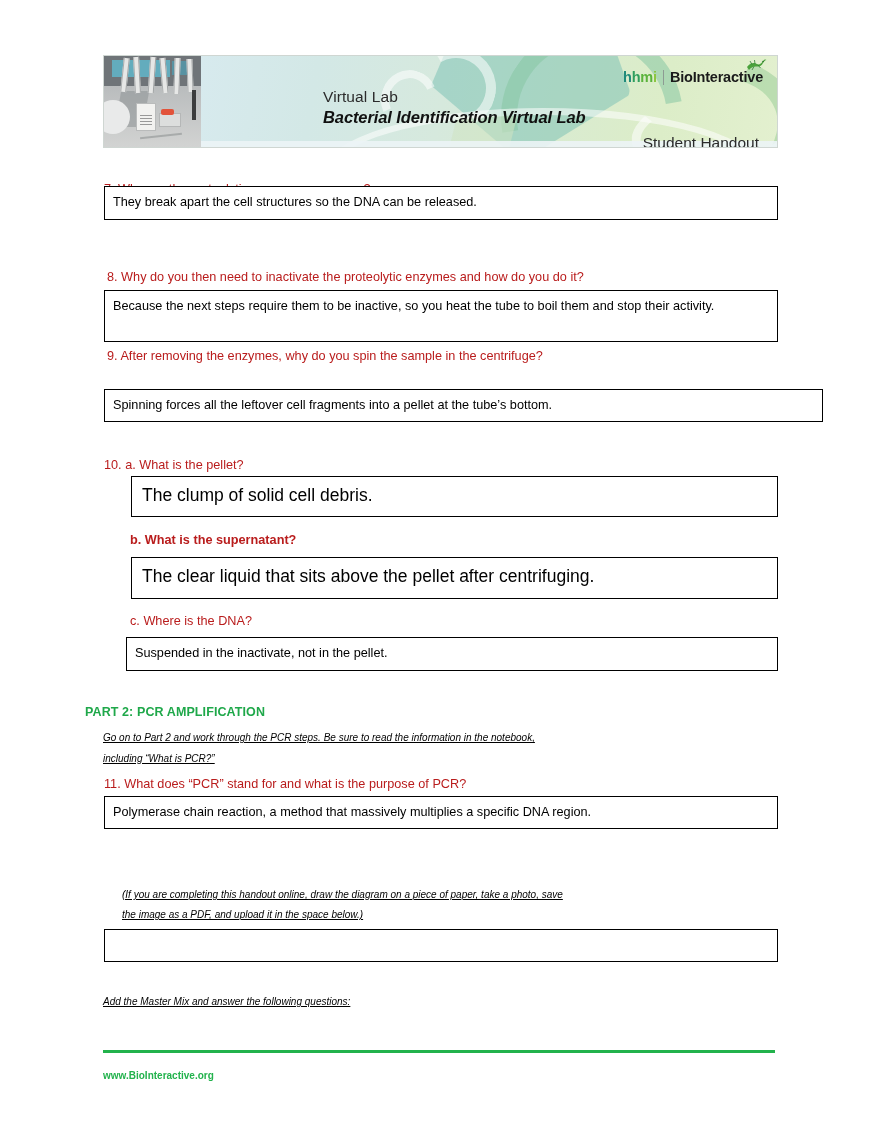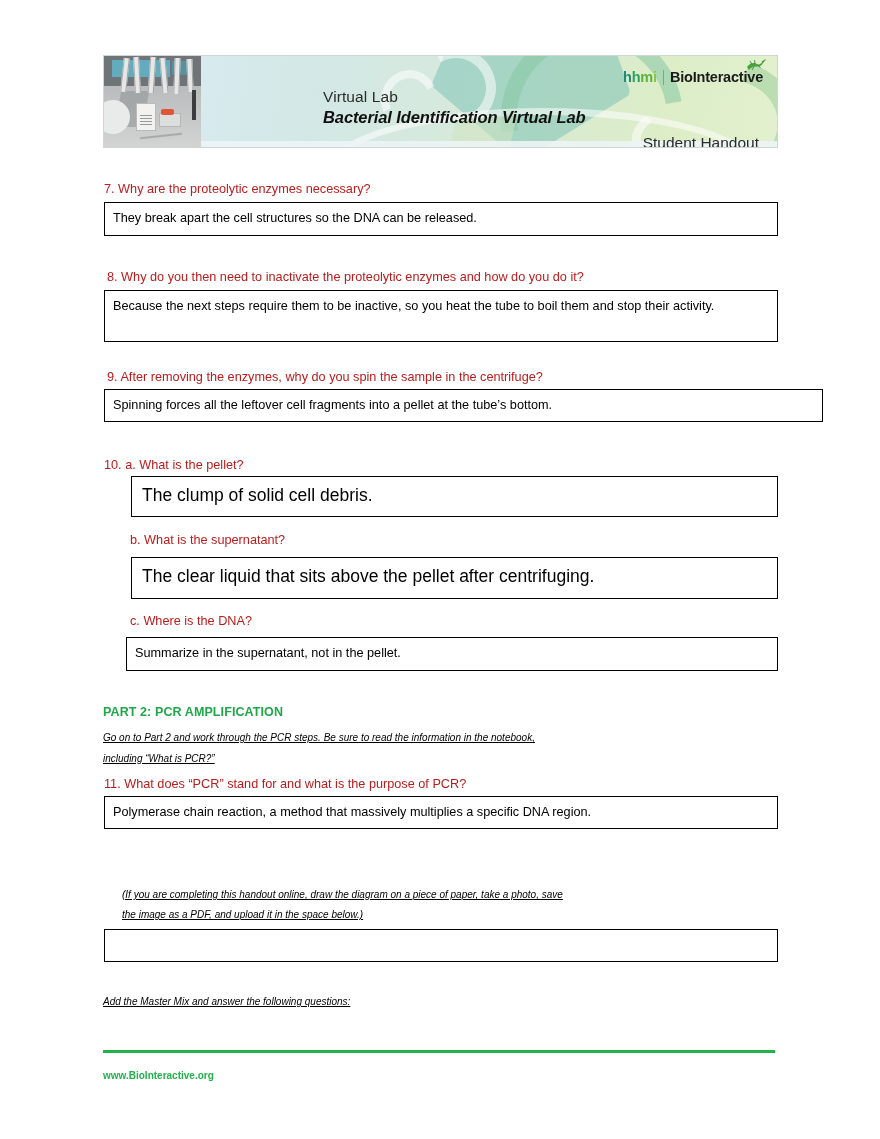--- a/index.html
+++ b/index.html
@@ -312,50 +312,50 @@
       <svg class="lizard" viewBox="0 0 44 28">
         <path d="M4 18 C10 10, 18 8, 24 12 C28 14, 32 12, 36 6 C38 3, 41 2, 43 4 C40 4, 38 7, 36 10
                  C33 16, 28 18, 23 17 C17 16, 12 19, 8 24 Z" fill="#4aa23b"></path>
         <path d="M14 13 L10 6 M20 12 L19 4 M26 14 L31 20 M18 17 L14 24" stroke="#2e7d32" stroke-width="1.6" fill="none"></path>
         <circle cx="36" cy="7" r="1.4" fill="#1b5e20"></circle>
       </svg>
     </div>
   </div>
 
   <div class="q-label" style="left:104px; top:181px;">7. Why are the proteolytic enzymes necessary?</div>
-  <div class="answer-box" style="left:104px; top:202px; width:674px; height:34px;">
+  <div class="answer-box" style="left:104px; top:186px; width:674px; height:34px;">
     <div class="txt">They break apart the cell structures so the DNA can be released.</div>
   </div>
 
   <div class="q-label" style="left:107px; top:269px;">8. Why do you then need to inactivate the proteolytic enzymes and how do you do it?</div>
   <div class="answer-box" style="left:104px; top:290px; width:674px; height:52px;">
     <div class="txt">Because the next steps require them to be inactive, so you heat the tube to boil them and stop their activity.</div>
   </div>
 
-  <div class="q-label" style="left:107px; top:369px;">9. After removing the enzymes, why do you spin the sample in the centrifuge?</div>
+  <div class="q-label" style="left:107px; top:348px;">9. After removing the enzymes, why do you spin the sample in the centrifuge?</div>
   <div class="answer-box" style="left:104px; top:389px; width:719px; height:33px;">
     <div class="txt">Spinning forces all the leftover cell fragments into a pellet at the tube’s bottom.</div>
   </div>
 
   <div class="q-label" style="left:104px; top:457px;">10. a. What is the pellet?</div>
   <div class="answer-box big" style="left:131px; top:476px; width:647px; height:41px;">
     <div class="txt">The clump of solid cell debris.</div>
   </div>
 
-  <div class="q-label" style="left:130px; top:532px;">b. What is the supernatant?</div>
+  <div class="q-label" style="left:130px; top:532px;font-weight:bold;">b. What is the supernatant?</div>
   <div class="answer-box big" style="left:131px; top:557px; width:647px; height:42px;">
     <div class="txt">The clear liquid that sits above the pellet after centrifuging.</div>
   </div>
 
   <div class="q-label" style="left:130px; top:613px;">c. Where is the DNA?</div>
   <div class="answer-box" style="left:126px; top:637px; width:652px; height:34px;">
-    <div class="txt">Summarize in the supernatant, not in the pellet.</div>
-  </div>
-
-  <div class="section-head" style="left:103px; top:705px;">PART 2: PCR AMPLIFICATION</div>
+    <div class="txt">Suspended in the inactivate, not in the pellet.</div>
+  </div>
+
+  <div class="section-head" style="left:85px; top:705px;">PART 2: PCR AMPLIFICATION</div>
 
   <div class="italic-note" style="left:103px; top:728px; width:680px;">Go on to Part 2 and work through the PCR steps. Be sure to read the information in the notebook,</div>
   <div class="italic-note" style="left:103px; top:749px; width:680px;">including “What is PCR?”</div>
 
   <div class="q-label" style="left:104px; top:776px;">11. What does “PCR” stand for and what is the purpose of PCR?</div>
   <div class="answer-box" style="left:104px; top:796px; width:674px; height:33px;">
     <div class="txt">Polymerase chain reaction, a method that massively multiplies a specific DNA region.</div>
   </div>
 
   <div class="italic-note" style="left:122px; top:885px; width:660px;">(If you are completing this handout online, draw the diagram on a piece of paper, take a photo, save</div>

